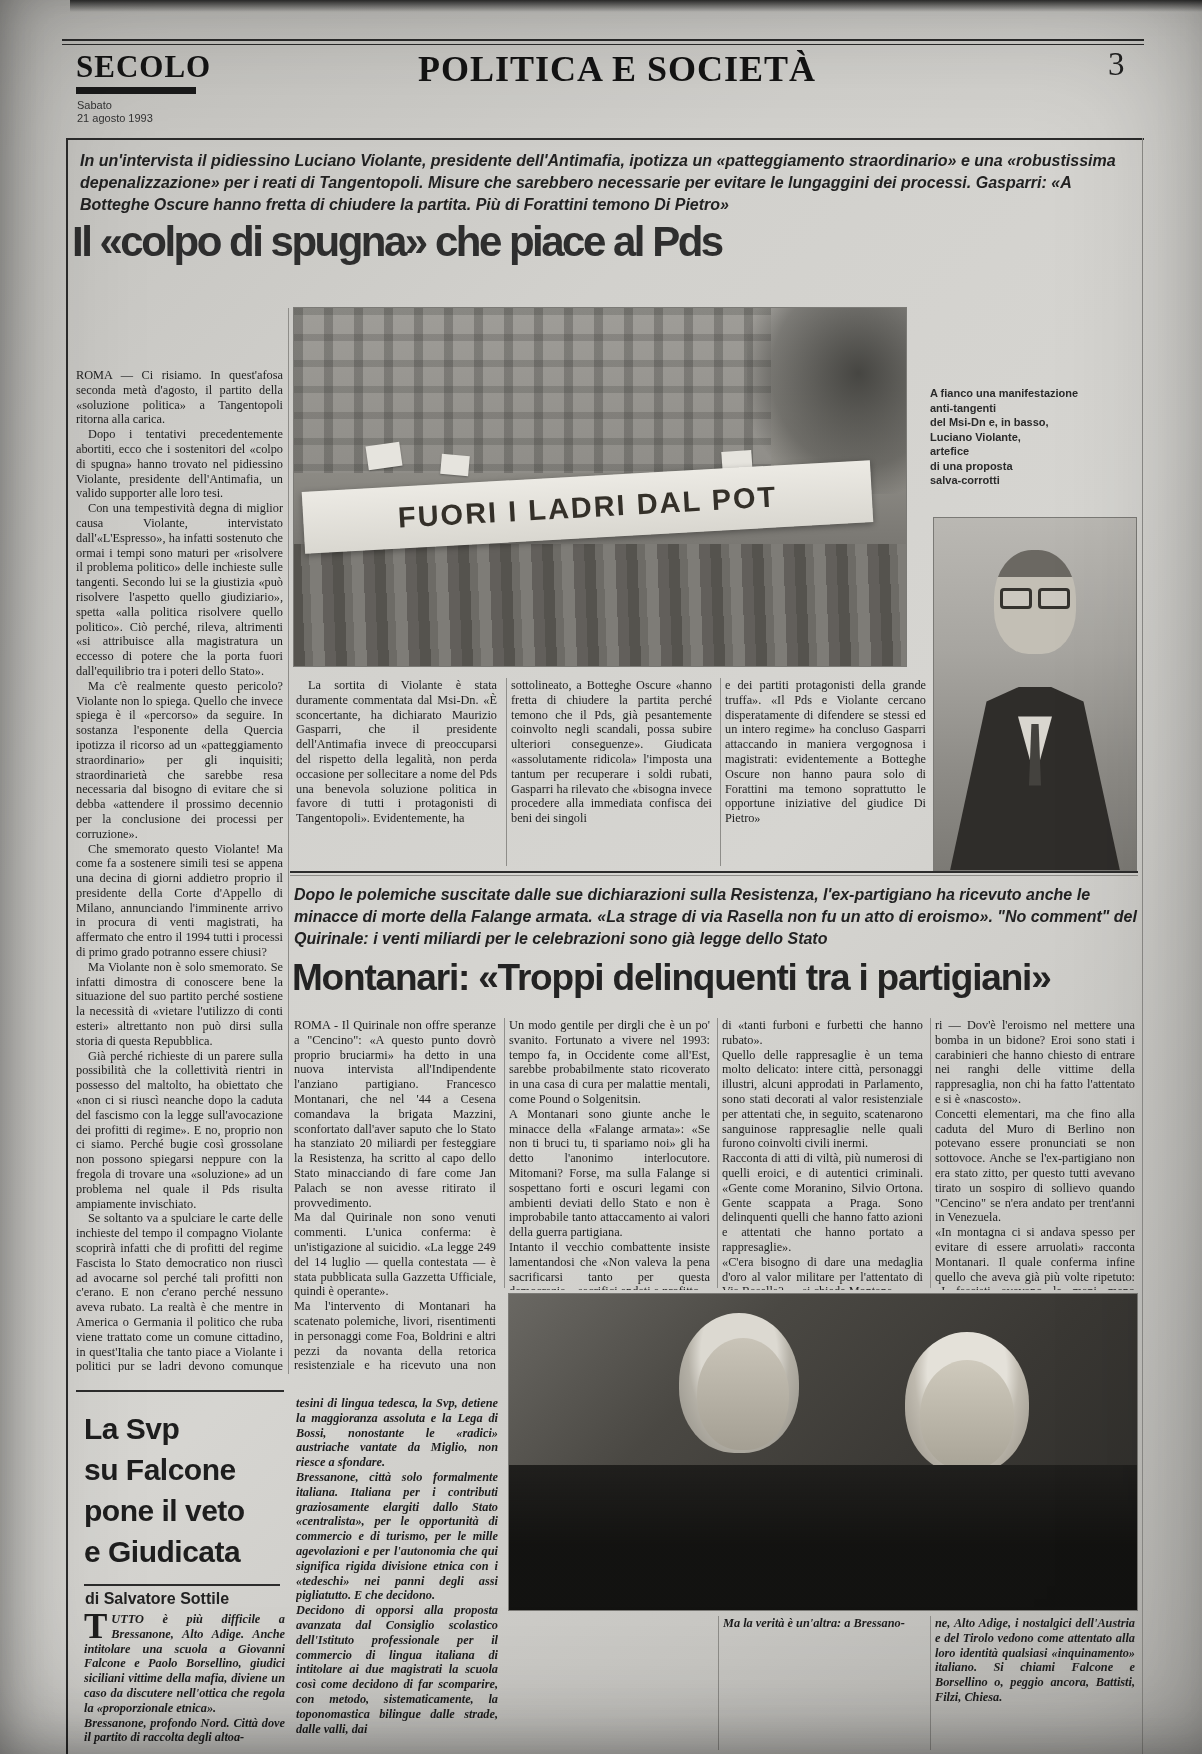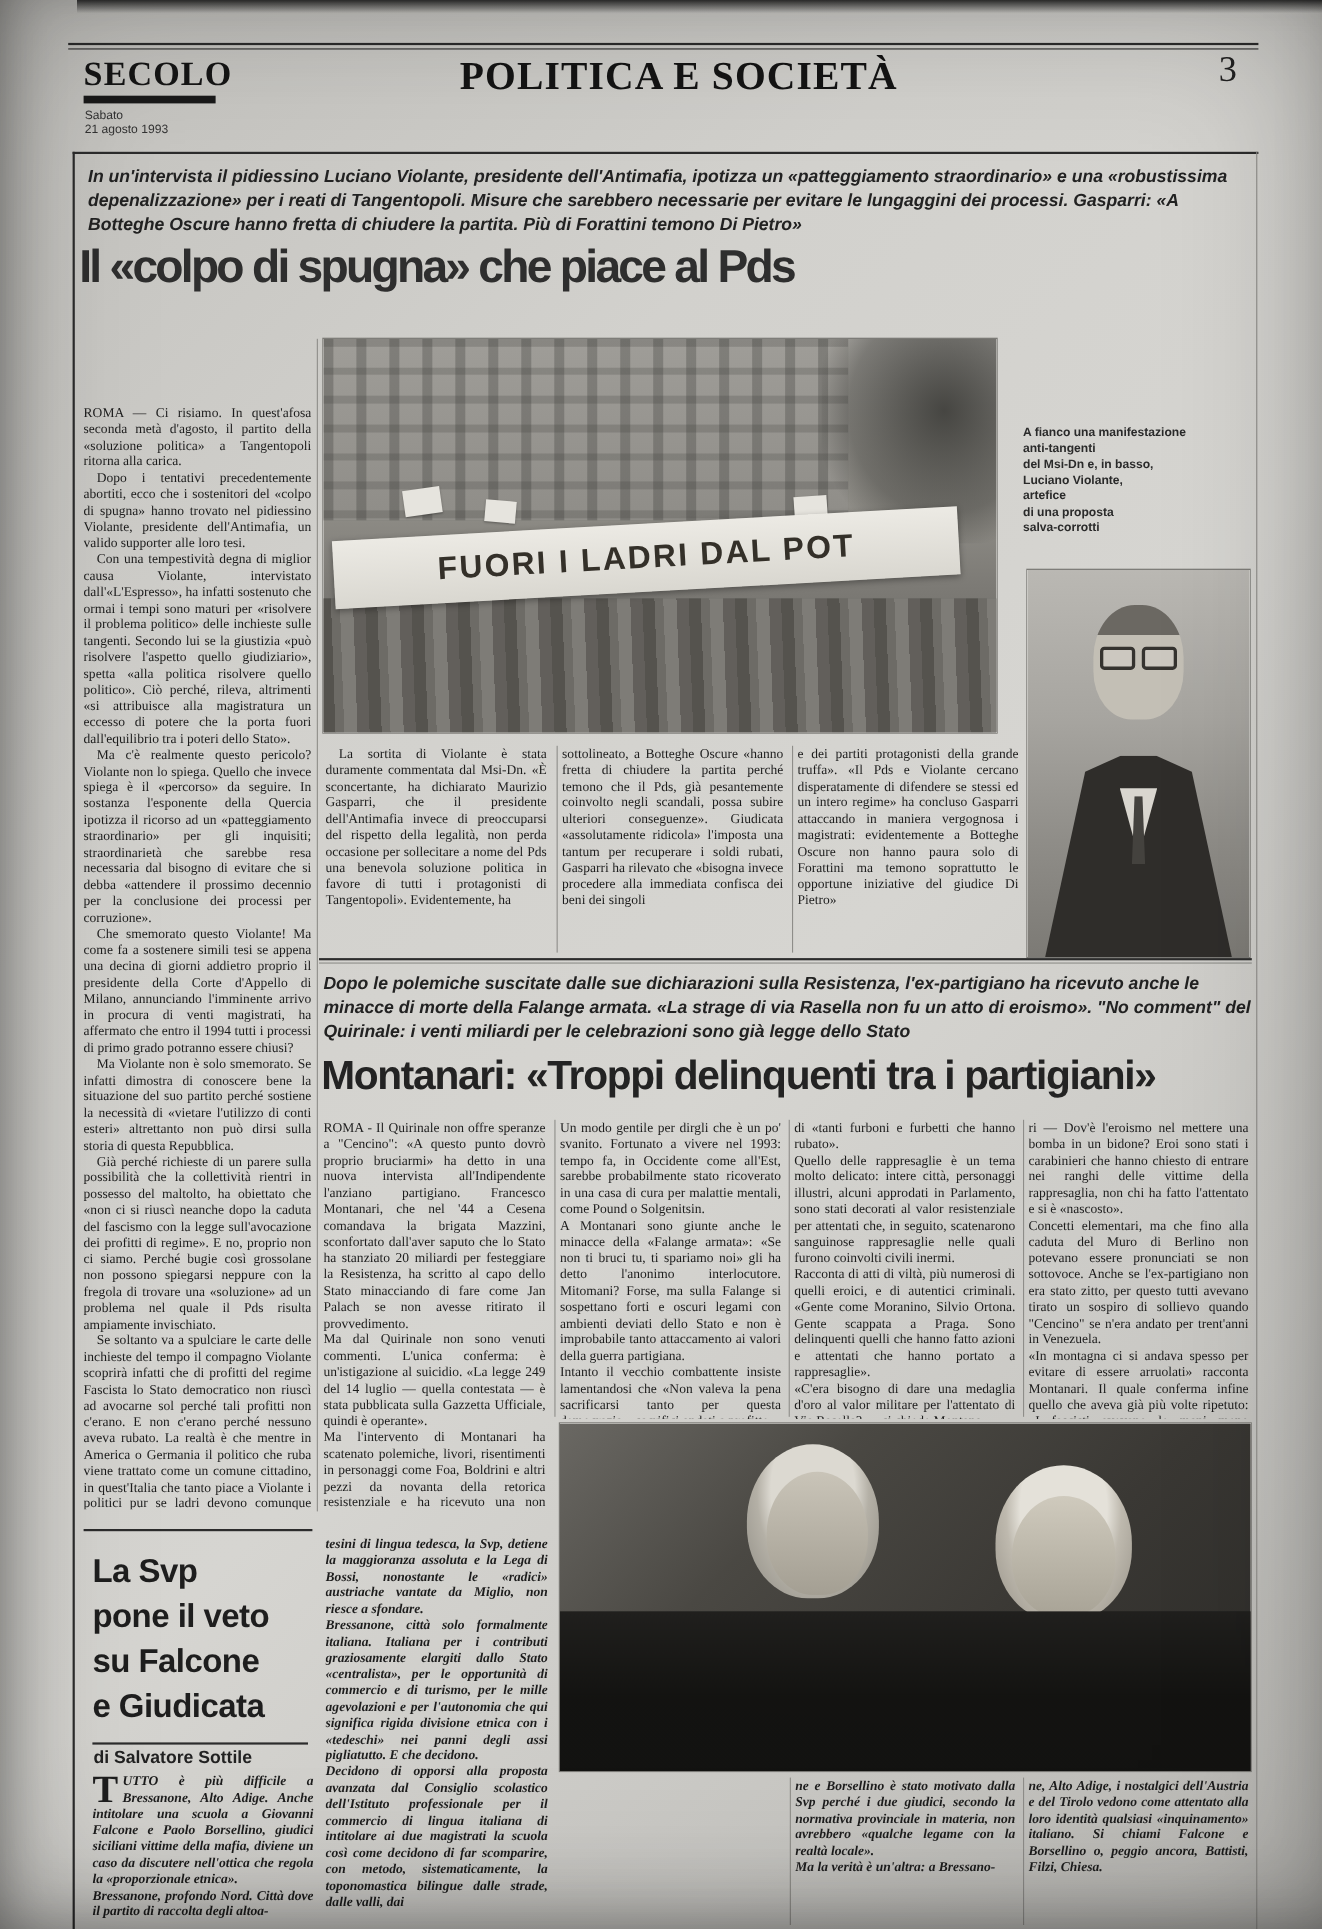--- a/index.html
+++ b/index.html
@@ -199,40 +199,39 @@
     <div class="duo-head duo-face-l"></div>
     <div class="duo-head duo-hair-r"></div>
     <div class="duo-head duo-face-r"></div>
     <div class="duo-body"></div>
   </div>
 
   <div class="rule" style="left:76px;top:1390px;width:208px;height:2px;"></div>
 
   <div class="abs headline-3" style="left:84px;top:1408px;width:210px;">
     <div>La Svp</div>
+    <div>su Falcone</div>
     <div>pone il veto</div>
-    <div>su Falcone</div>
     <div>e Giudicata</div>
   </div>
   <div class="rule" style="left:84px;top:1584px;width:196px;height:2px;"></div>
   <div class="abs byline" style="left:85px;top:1590px;">di Salvatore Sottile</div>
 
   <div class="abs col flush ital svp-body" style="left:84px;top:1612px;width:201px;height:140px;">
     <p>TUTTO è più difficile a Bressanone, Alto Adige. Anche intitolare una scuola a Giovanni Falcone e Paolo Borsellino, giudici siciliani vittime della mafia, diviene un caso da discutere nell'ottica che regola la «proporzionale etnica».</p>
     <p>Bressanone, profondo Nord. Città dove il partito di raccolta degli altoa-</p>
   </div>
 
   <div class="abs col flush ital" style="left:296px;top:1396px;width:202px;height:356px;">
     <p>tesini di lingua tedesca, la Svp, detiene la maggioranza assoluta e la Lega di Bossi, nonostante le «radici» austriache vantate da Miglio, non riesce a sfondare.</p>
     <p>Bressanone, città solo formalmente italiana. Italiana per i contributi graziosamente elargiti dallo Stato «centralista», per le opportunità di commercio e di turismo, per le mille agevolazioni e per l'autonomia che qui significa rigida divisione etnica con i «tedeschi» nei panni degli assi pigliatutto. E che decidono.</p>
     <p>Decidono di opporsi alla proposta avanzata dal Consiglio scolastico dell'Istituto professionale per il commercio di lingua italiana di intitolare ai due magistrati la scuola così come decidono di far scomparire, con metodo, sistematicamente, la toponomastica bilingue dalle strade, dalle valli, dai</p>
   </div>
 
   <div class="rule light" style="left:718px;top:1616px;width:1px;height:134px;"></div>
   <div class="abs col flush ital" style="left:723px;top:1616px;width:200px;height:136px;">
-    <p>ne e Borsellino è stato motivato dalla Svp perché i due giudici, secondo la normativa provinciale in materia, non avrebbero «qualche legame con la realtà locale».</p>
     <p>Ma la verità è un'altra: a Bressano-</p>
   </div>
   <div class="rule light" style="left:930px;top:1616px;width:1px;height:134px;"></div>
   <div class="abs col flush ital" style="left:935px;top:1616px;width:200px;height:136px;">
     <p>ne, Alto Adige, i nostalgici dell'Austria e del Tirolo vedono come attentato alla loro identità qualsiasi «inquinamento» italiano. Si chiami Falcone e Borsellino o, peggio ancora, Battisti, Filzi, Chiesa.</p>
   </div>
 </div>
 
 </body></html>

